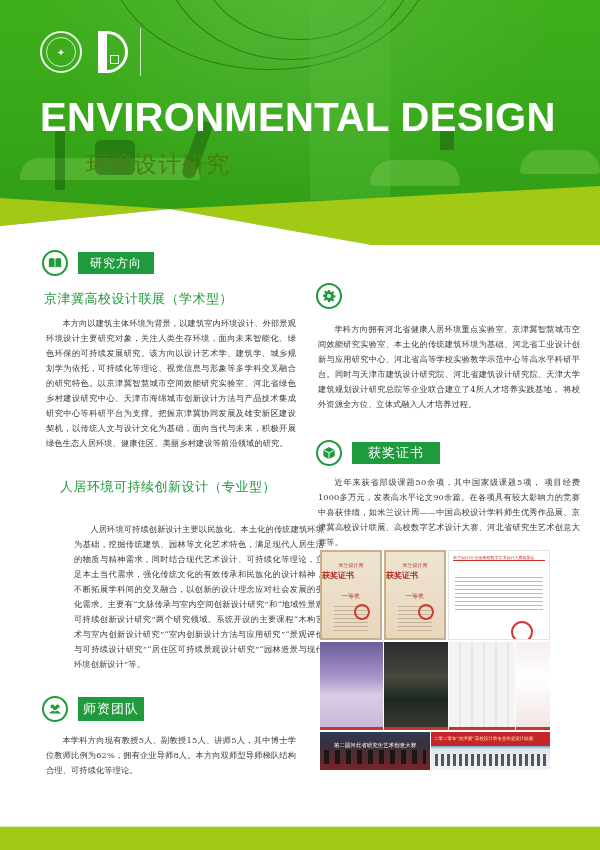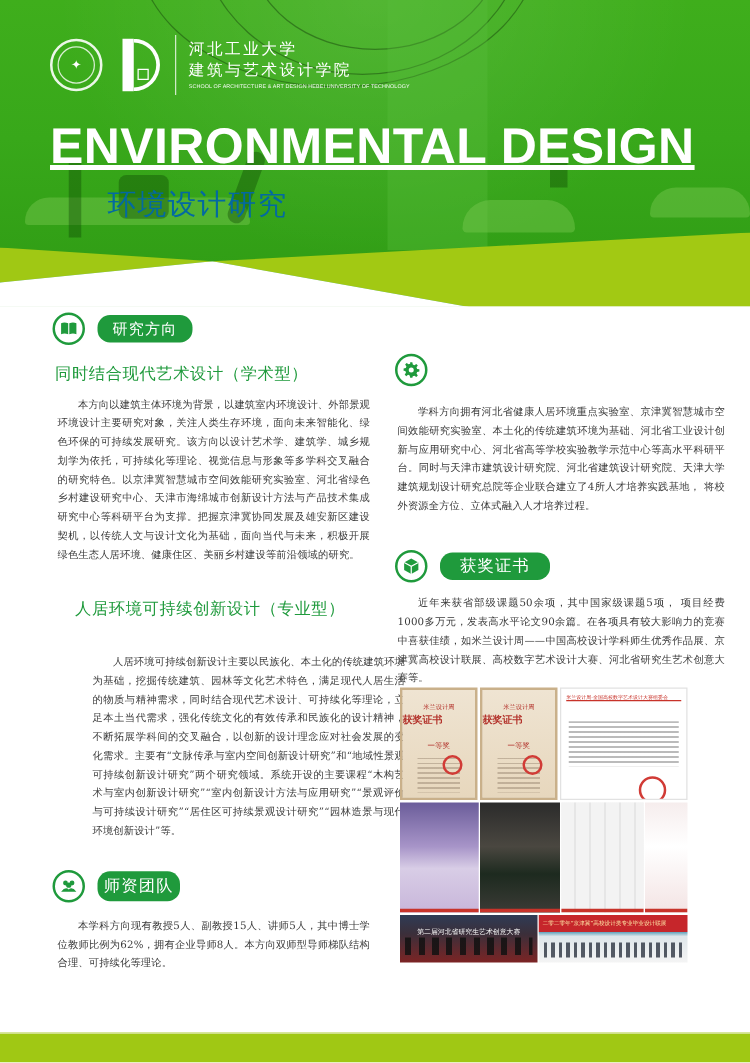--- a/index.html
+++ b/index.html
@@ -43,28 +43,28 @@
   .d-logo .bar { position:absolute; left:0; top:0; width:9px; height:42px; background:#fff; }
   .d-logo .bowl { position:absolute; left:9px; top:0; width:21px; height:42px; border:3px solid #fff; border-left:none; border-radius:0 21px 21px 0; }
   .d-logo .sq { position:absolute; left:12px; top:24px; width:9px; height:9px; border:1px solid #fff; }
   .vsep { width:1px; height:48px; background:rgba(255,255,255,0.75); margin-left:12px; margin-right:10px; }
   .school-text { color:#fff; }
   .school-text .cn1 { font-family:"DejaVu Sans", sans-serif; font-size:12.5px; letter-spacing:2px; line-height:16px; }
   .school-text .cn2 { font-family:"DejaVu Sans", sans-serif; font-size:12.5px; letter-spacing:2px; line-height:18px; }
   .school-text .en { font-family:"Liberation Sans", sans-serif; font-size:4.3px; letter-spacing:0.1px; line-height:8px; opacity:0.95; }
 
   .title-en { position:absolute; left:40px; top:95px; color:#fff; font-family:"Liberation Sans", sans-serif; font-weight:bold;
-              font-size:40px; letter-spacing:0.3px; white-space:nowrap; line-height:44px;text-decoration:underline; }
-  .title-cn { position:absolute; left:86px; top:150px; color:#0369a1; font-family:"DejaVu Serif", serif; font-size:23px; letter-spacing:1px; line-height:28px; }
+              font-size:40px; letter-spacing:0.3px; white-space:nowrap; line-height:44px; }
+  .title-cn { position:absolute; left:86px; top:150px; color:#4d7c0f; font-family:"DejaVu Serif", serif; font-size:23px; letter-spacing:1px; line-height:28px; }
 
   
   .sec-head { position:absolute; display:flex; align-items:center; }
   .sec-icon { width:26px; height:26px; border-radius:50%; border:2px solid #1f9a3c; display:flex; align-items:center; justify-content:center; background:#fff; }
   .sec-icon svg { width:14px; height:14px; }
-  .sec-label { margin-left:10px; background:#1f9a3c; color:#fff; border-radius:10px; font-family:"DejaVu Serif", serif;
+  .sec-label { margin-left:10px; background:#1f9a3c; color:#fff; border-radius:0; font-family:"DejaVu Serif", serif;
                display:flex; align-items:center; justify-content:center; letter-spacing:1px; }
 
   .subhead { position:absolute; color:#1f9a3c; font-family:"DejaVu Serif", serif; font-size:13px; letter-spacing:0.5px; white-space:nowrap; }
 
   .para { position:absolute; font-family:"DejaVu Serif", serif; font-size:8.2px; line-height:15px; color:#3a3a3a;
           text-align:justify; text-indent:2em; letter-spacing:0.15px; }
 
   
   .collage { position:absolute; left:320px; top:550px; width:230px; height:220px; }
   .tile { position:absolute; overflow:hidden; }
@@ -120,41 +120,36 @@
   <div class="logo-row">
     <div class="seal">
       <div class="seal-inner">✦</div>
     </div>
     <div class="d-logo">
       <div class="bar"></div>
         <div class="bowl"></div>
         <div class="sq"></div>
     </div>
     <div class="vsep"></div>
-    <div class="school-text">
-      <div class="cn1">河北工业大学</div>
-      <div class="cn2">建筑与艺术设计学院</div>
-      <div class="en">SCHOOL OF ARCHITECTURE &amp; ART DESIGN HEBEI UNIVERSITY OF TECHNOLOGY</div>
-    </div>
   </div>
 
   <div class="title-en">ENVIRONMENTAL DESIGN</div>
   <div class="title-cn">环境设计研究</div>
 </div>
 
 <div class="sec-head" style="left:42px;top:250px;">
   <div class="sec-icon">
     <svg viewBox="0 0 16 16">
         <path d="M1 3 Q4 1.5 7.5 3 L7.5 13 Q4 11.5 1 13 Z M8.5 3 Q12 1.5 15 3 L15 13 Q12 11.5 8.5 13 Z" fill="#1f9a3c"></path>
       </svg>
   </div>
   <div class="sec-label" style="width:76px;height:22px;font-size:12px;">研究方向</div>
 </div>
 
-<div class="subhead" style="left:44px;top:290px;">同时结合现代艺术设计（学术型）</div>
+<div class="subhead" style="left:44px;top:290px;">京津冀高校设计联展（学术型）</div>
 <div class="para" style="left:46px;top:316px;width:250px;">本方向以建筑主体环境为背景，以建筑室内环境设计、外部景观环境设计主要研究对象，关注人类生存环境，面向未来智能化、绿色环保的可持续发展研究。该方向以设计艺术学、建筑学、城乡规划学为依托，可持续化等理论、视觉信息与形象等多学科交叉融合的研究特色。以京津冀智慧城市空间效能研究实验室、河北省绿色乡村建设研究中心、天津市海绵城市创新设计方法与产品技术集成研究中心等科研平台为支撑。把握京津冀协同发展及雄安新区建设契机，以传统人文与设计文化为基础，面向当代与未来，积极开展绿色生态人居环境、健康住区、美丽乡村建设等前沿领域的研究。</div>
 
 <div class="subhead" style="left:60px;top:478px;">人居环境可持续创新设计（专业型）</div>
 <div class="para" style="left:46px;top:522px;width:250px;margin-left:28px;">人居环境可持续创新设计主要以民族化、本土化的传统建筑环境为基础，挖掘传统建筑、园林等文化艺术特色，满足现代人居生活的物质与精神需求，同时结合现代艺术设计、可持续化等理论，立足本土当代需求，强化传统文化的有效传承和民族化的设计精神，不断拓展学科间的交叉融合，以创新的设计理念应对社会发展的变化需求。主要有“文脉传承与室内空间创新设计研究”和“地域性景观可持续创新设计研究”两个研究领域。系统开设的主要课程“木构艺术与室内创新设计研究”“室内创新设计方法与应用研究”“景观评价与可持续设计研究”“居住区可持续景观设计研究”“园林造景与现代环境创新设计”等。</div>
 
 <div class="sec-head" style="left:42px;top:696px;">
   <div class="sec-icon">
     <svg viewBox="0 0 16 16">
       <circle cx="5" cy="5" r="2.2" fill="#1f9a3c"></circle>
         <circle cx="11" cy="5" r="2.2" fill="#1f9a3c"></circle>

